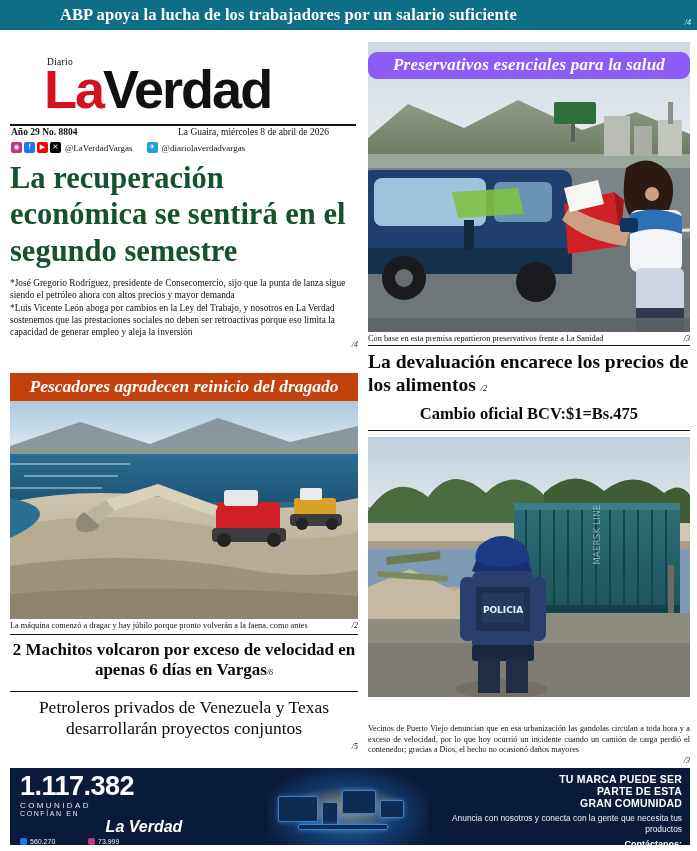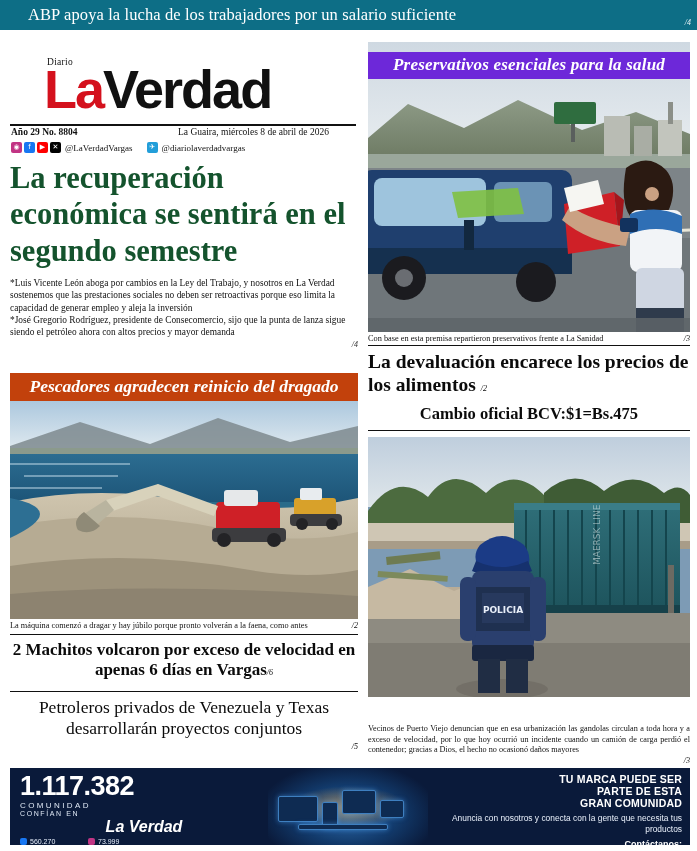--- a/index.html
+++ b/index.html
@@ -23,24 +23,24 @@
     position: absolute;
     left: 0; top: 0;
     width: 697px; height: 30px;
     background: #0d6e86;
     color: #ffffff;
     display: flex;
     align-items: center;
   }
   .topbar-text {
     font-family: "Liberation Serif", serif;
-    font-weight: normal;
+    font-weight: bold;
     font-size: 16.5px;
     letter-spacing: 0.1px;
-    padding-left: 28px;
+    padding-left: 60px;
     white-space: nowrap;
   }
   .topbar-page {
     position: absolute;
     right: 6px; bottom: 3px;
     font-size: 8px;
     font-style: italic;
     color: #e8f3f6;
   }
 
@@ -166,29 +166,30 @@
     display: flex;
     justify-content: space-between;
     align-items: baseline;
   }
   .r-photo1-caption .pg { font-style: italic; font-size: 8px; }
 
   .banner-red {
     position: absolute;
     left: 368px; top: 52px;
     width: 322px;
-    background: #6d28d9;
+    background: #8b5cf6;
     color: #ffffff;
     font-family: "Liberation Serif", serif;
     font-weight: bold;
     font-style: italic;
     font-size: 17px;
     text-align: center;
     padding: 3px 4px 4px 4px;
     letter-spacing: 0.2px;
+    border-radius: 9px;
   }
 
   
   .banner-teal {
     position: absolute;
     left: 10px; top: 373px;
     width: 348px;
     background: #c2410c;
     color: #ffffff;
     font-family: "Liberation Serif", serif;
@@ -480,22 +481,22 @@
       <div class="soc-group">
         <span class="soc tg">✈</span>
         <span class="soc-handle">@diariolaverdadvargas</span>
       </div>
     </div>
   </div>
 
   <div class="lead">
     <h1 class="lead-title">La recuperación económica se sentirá en el segundo semestre</h1>
     <div class="lead-bullets">
+      <p>*José Gregorio Rodríguez, presidente de Consecomercio, sijo que la punta de lanza sigue siendo el petróleo ahora con altos precios y mayor demanda</p>
       <p>*Luis Vicente León aboga por cambios en la Ley del Trabajo, y nosotros en La Verdad sostenemos que las prestaciones sociales no deben ser retroactivas porque eso limita la capacidad de generar empleo y aleja la inversión</p>
-      <p>*José Gregorio Rodríguez, presidente de Consecomercio, sijo que la punta de lanza sigue siendo el petróleo ahora con altos precios y mayor demanda</p>
     </div>
     <div class="lead-page">/4</div>
   </div>
 
   <div class="r-photo1">
     <svg width="322" height="290" viewBox="0 0 322 290" preserveAspectRatio="none">
       <defs>
         <linearGradient id="skyA" x1="0" y1="0" x2="0" y2="1">
           <stop offset="0%" stop-color="#cfd9e2"></stop>
           <stop offset="100%" stop-color="#e7ecef"></stop>

